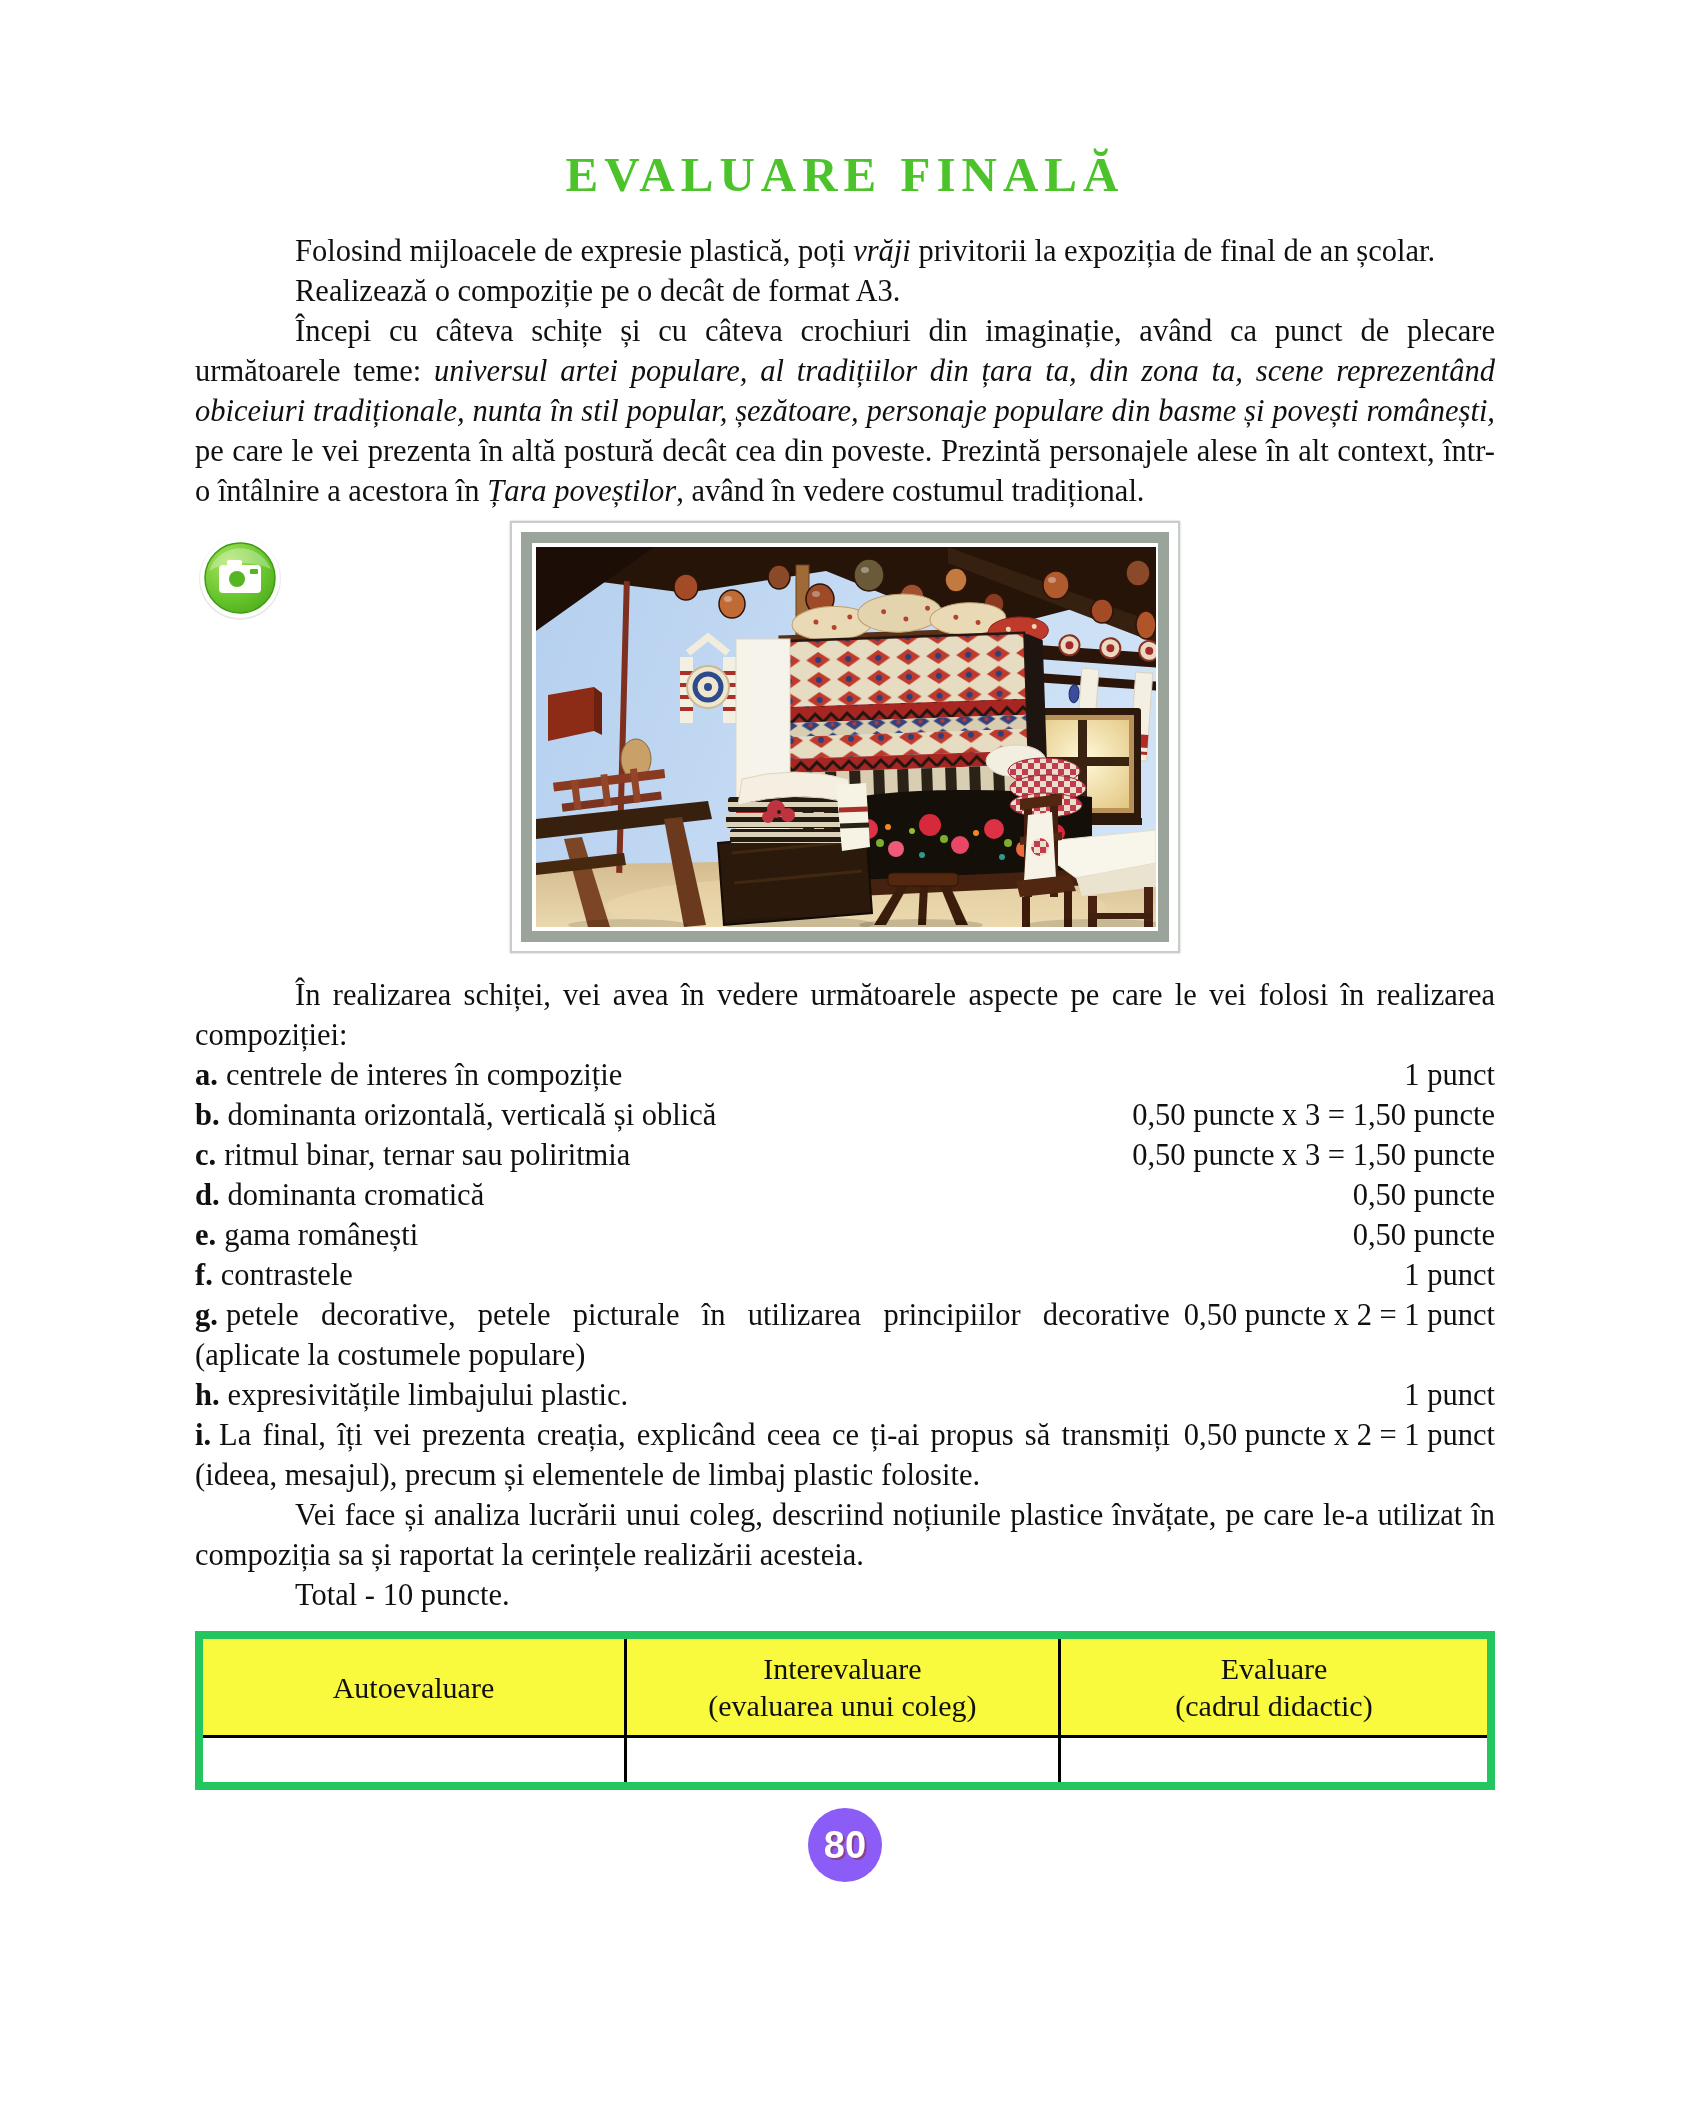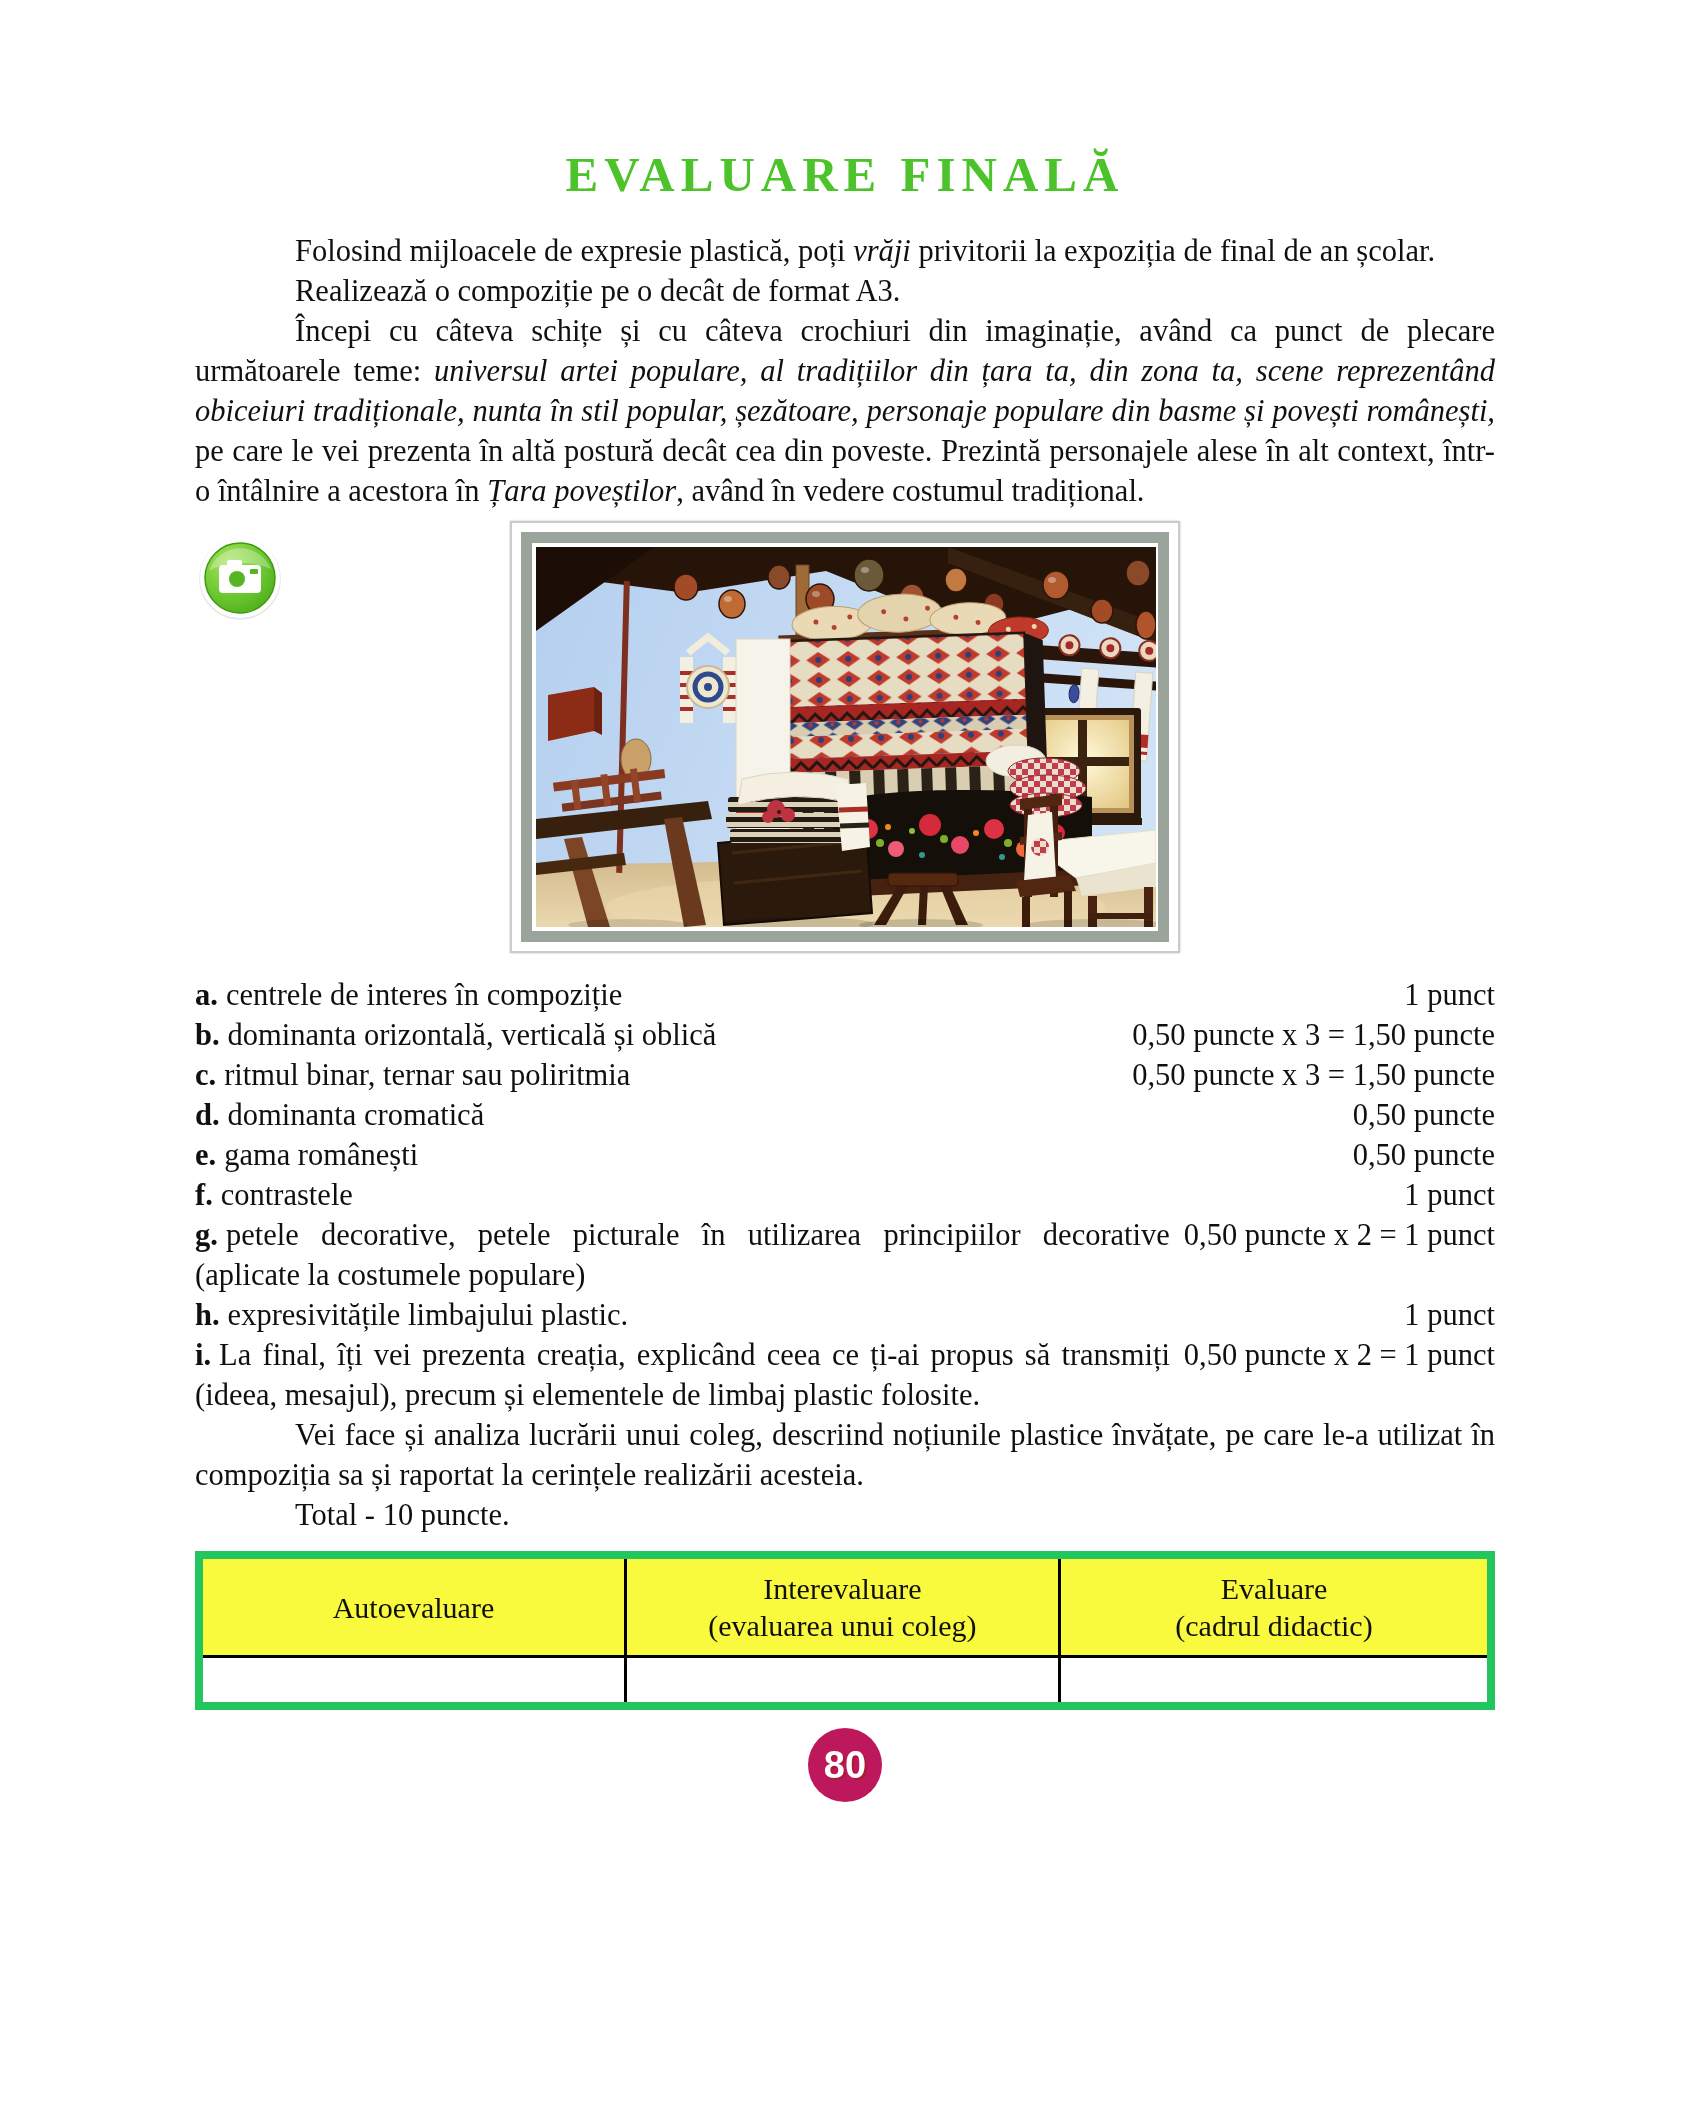--- a/index.html
+++ b/index.html
@@ -37,21 +37,21 @@
   table.eval-table { border:8px solid #22c55e; }
   table.eval-table th {
     background:#f9f93d; height:94px; font-weight:normal;
     font-size:30px; line-height:37px; text-align:center; vertical-align:middle;
   }
   table.eval-table td { height:42px; background:#ffffff; }
   .hdr-line { display:block; }
 
   .page-badge-wrap { display:flex; justify-content:center; margin-top:18px; }
   .page-badge {
-    width:74px; height:74px; border-radius:50%; background:#be185d;
+    width:74px; height:74px; border-radius:50%; background:#8b5cf6;
     display:flex; align-items:center; justify-content:center;
     color:#ffffff; font-family:"Liberation Sans", sans-serif;
     font-weight:bold; font-size:38px; text-shadow:2px 2px 0 rgba(140,30,0,.45);
   }
 </style>
 </head>
 <body>
 
 <div class="content">
 
@@ -380,20 +380,21 @@
 
           <ellipse cx="385" cy="378" rx="62" ry="6" fill="#000000" opacity="0.16"></ellipse>
           <ellipse cx="262" cy="377" rx="76" ry="7" fill="#000000" opacity="0.14"></ellipse>
           <ellipse cx="560" cy="378" rx="70" ry="6" fill="#000000" opacity="0.14"></ellipse>
           <ellipse cx="92" cy="378" rx="60" ry="6" fill="#000000" opacity="0.12"></ellipse>
         </svg>
       </div>
     </figure>
   </div>
 
+  <p class="body-par">În realizarea schiței, vei avea în vedere următoarele aspecte pe care le vei folosi în realizarea compoziției:</p>
 
   <div>
 
       <div class="score-item"><span class="score-points">1 punct</span><span class="score-letter">a.</span><span>centrele de interes în compoziție</span></div>
 
       <div class="score-item"><span class="score-points">0,50 puncte x 3 = 1,50 puncte</span><span class="score-letter">b.</span><span>dominanta orizontală, verticală și oblică</span></div>
 
       <div class="score-item"><span class="score-points">0,50 puncte x 3 = 1,50 puncte</span><span class="score-letter">c.</span><span>ritmul binar, ternar sau poliritmia</span></div>
 
       <div class="score-item"><span class="score-points">0,50 puncte</span><span class="score-letter">d.</span><span>dominanta cromatică</span></div>

